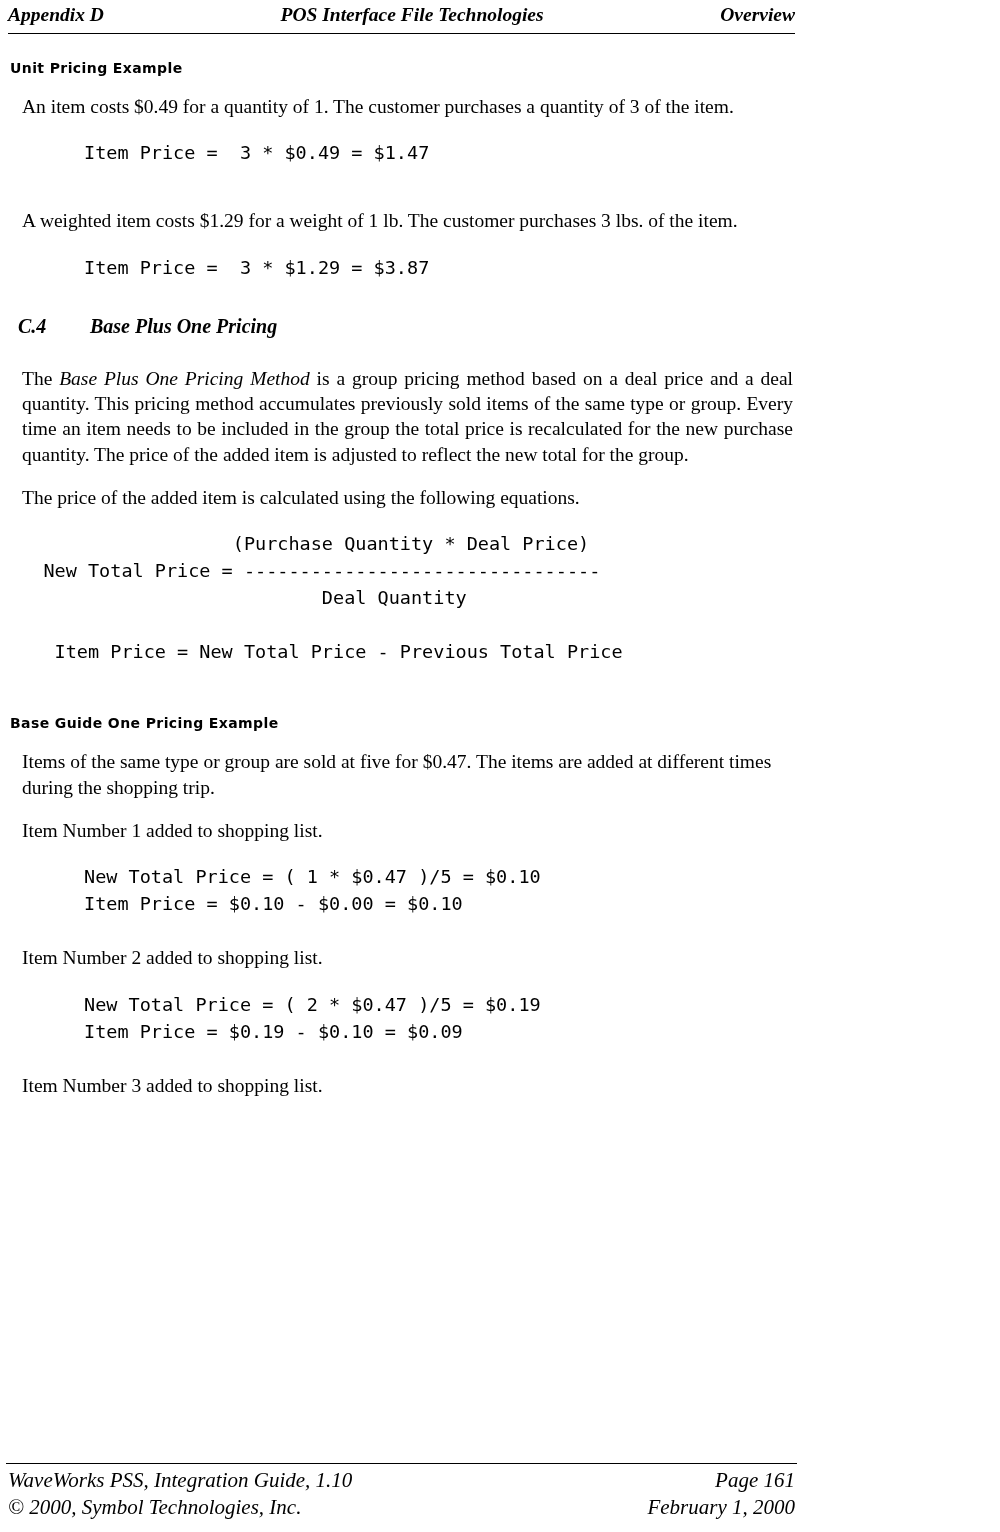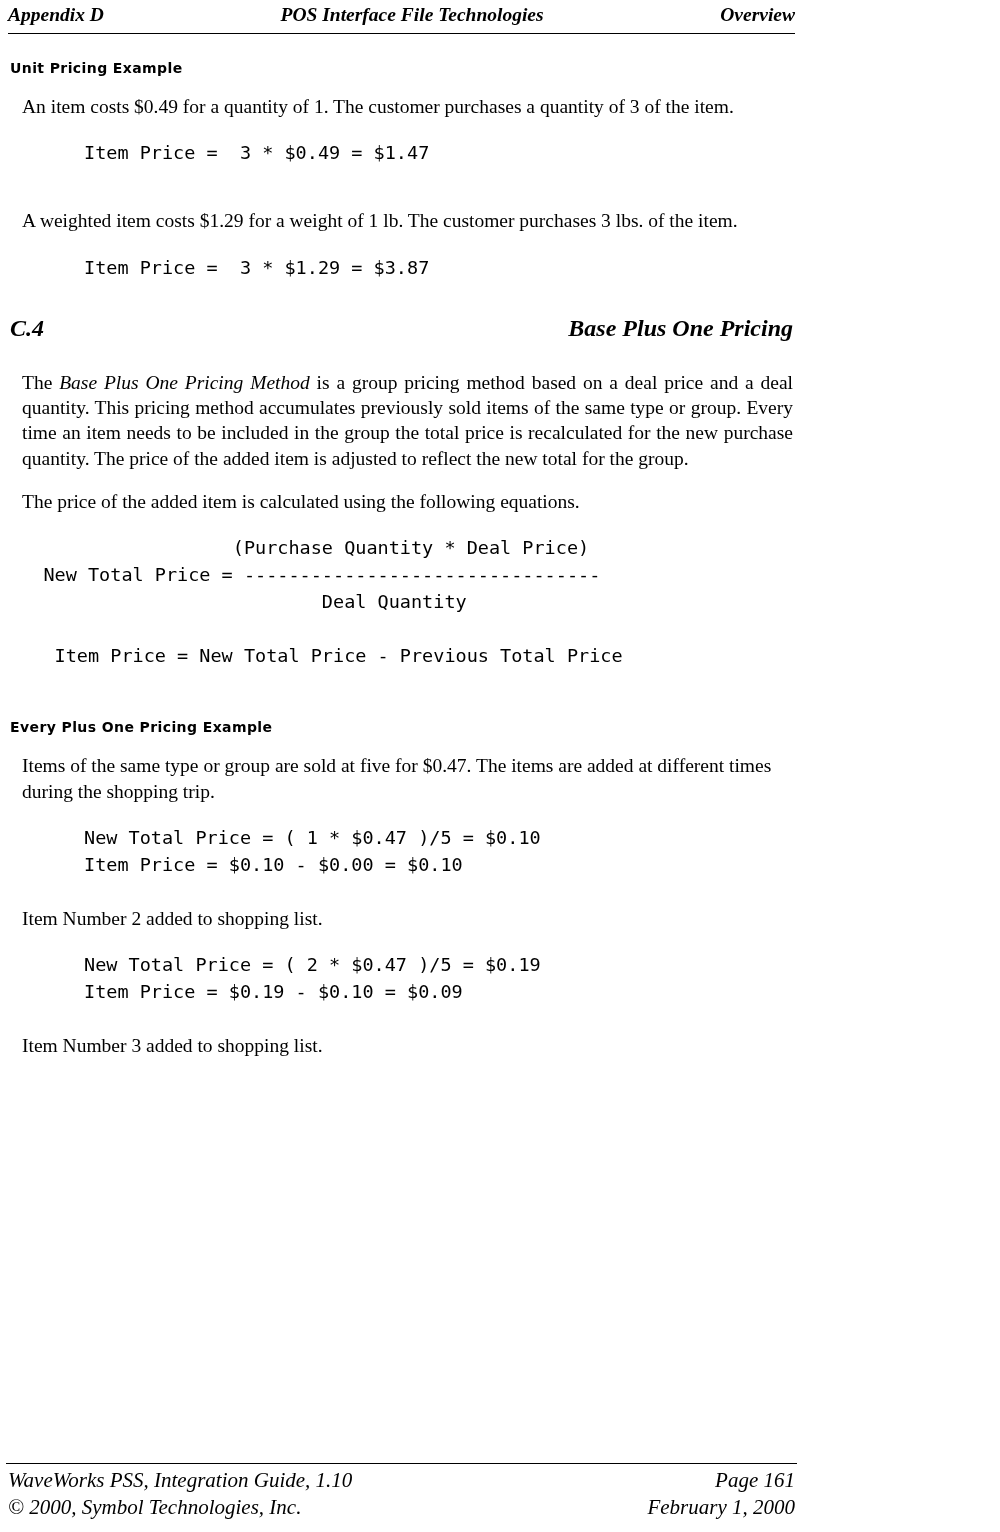--- a/index.html
+++ b/index.html
@@ -45,26 +45,25 @@
   h2.sub {
     font-family: "DejaVu Sans", sans-serif;
     font-size: 14px;
     font-weight: bold;
     color: #000;
     margin: 26px 0 0 0;
     letter-spacing: 0.4px;
   }
   h1.section {
     font-family: "Liberation Serif", serif;
-    font-size: 24px;
+    font-size: 20px;
     font-weight: bold;
     font-style: italic;
-    margin: 34px 0 0 0;
+    margin: 34px 0 0 8px;
     display: flex;
-    justify-content: space-between;
   }
   h1.section .num { width: 72px; flex: 0 0 auto; }
   p.body {
     font-size: 19.5px;
     line-height: 1.30;
     margin: 18px 0 0 12px;
     text-align: justify;
   }
   p.body.nojust { text-align: left; }
   pre.code {
@@ -140,24 +139,25 @@
     <p class="body nojust">The price of the added item is calculated using the following equations.</p>
 
     <pre class="code formula">                    (Purchase Quantity * Deal Price)
    New Total Price = --------------------------------
                             Deal Quantity
 
     Item Price = New Total Price - Previous Total Price</pre>
 
     <div class="gap-md"></div>
 
-    <h2 class="sub">Every Plus One Pricing Example</h2>
+    <h2 class="sub">Base Guide One Pricing Example</h2>
 
     <p class="body nojust">Items of the same type or group are sold at five for $0.47.  The items are added at different times during the shopping trip.</p>
 
+    <p class="body nojust">Item Number 1 added to shopping list.</p>
 
     <pre class="code">New Total Price = ( 1 * $0.47 )/5 = $0.10
 Item Price = $0.10 - $0.00 = $0.10</pre>
 
     <div class="gap-sm"></div>
 
     <p class="body nojust">Item Number 2 added to shopping list.</p>
 
     <pre class="code">New Total Price = ( 2 * $0.47 )/5 = $0.19
 Item Price = $0.19 - $0.10 = $0.09</pre>

